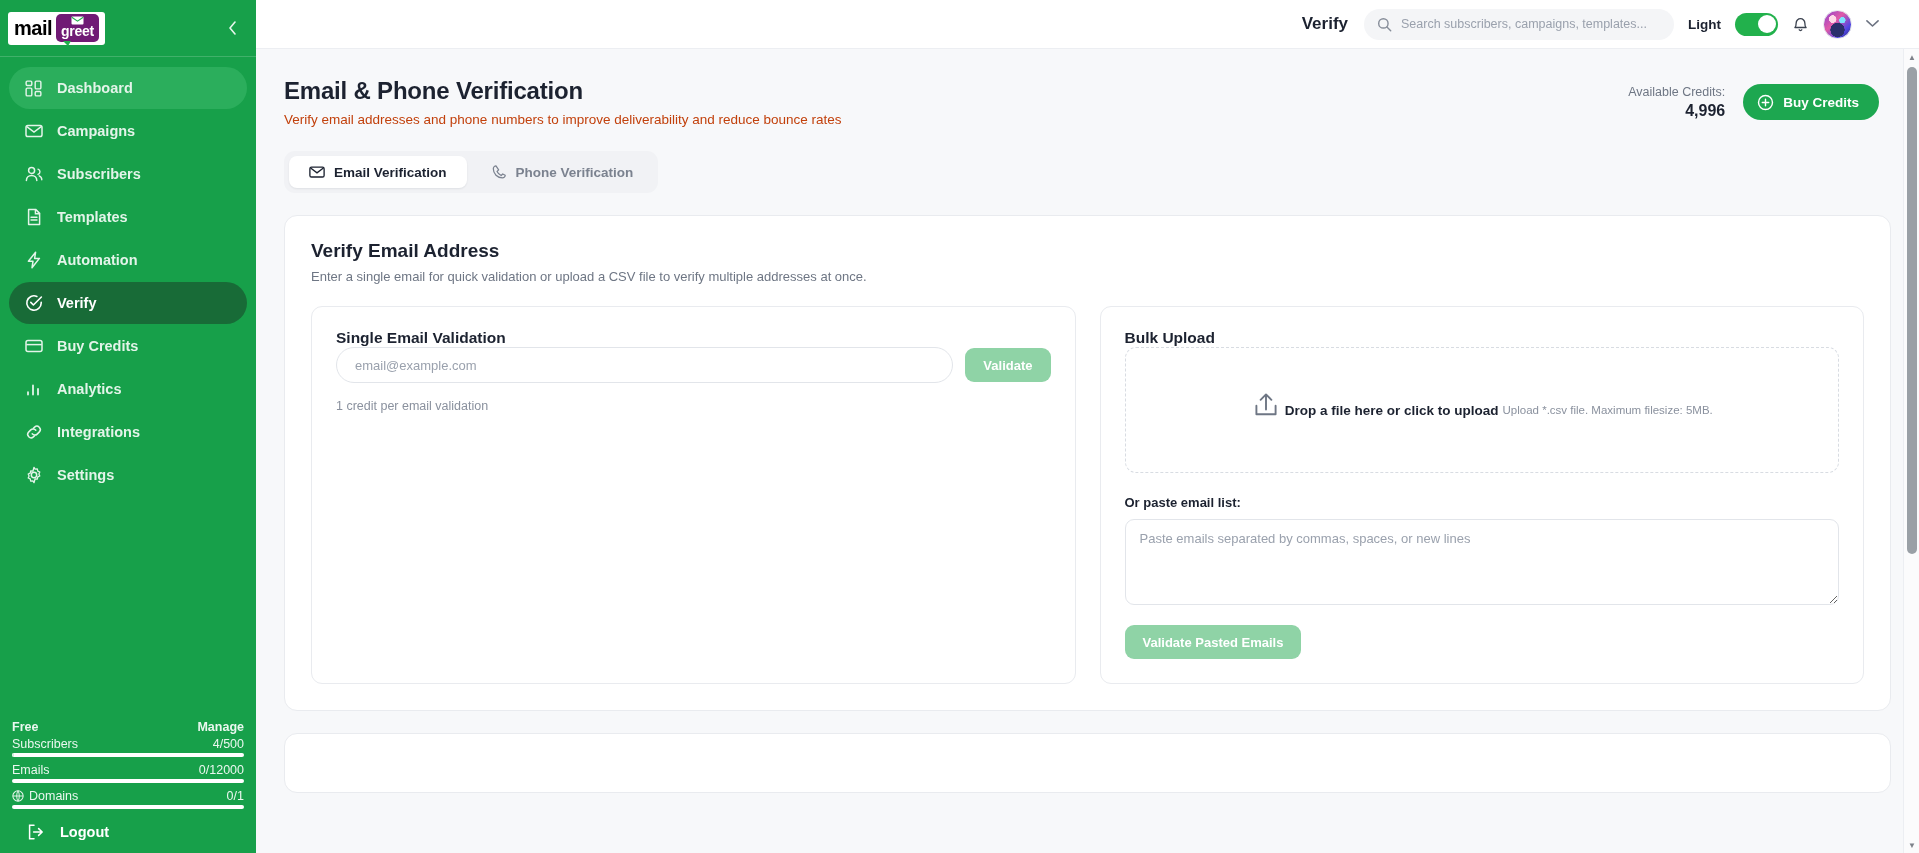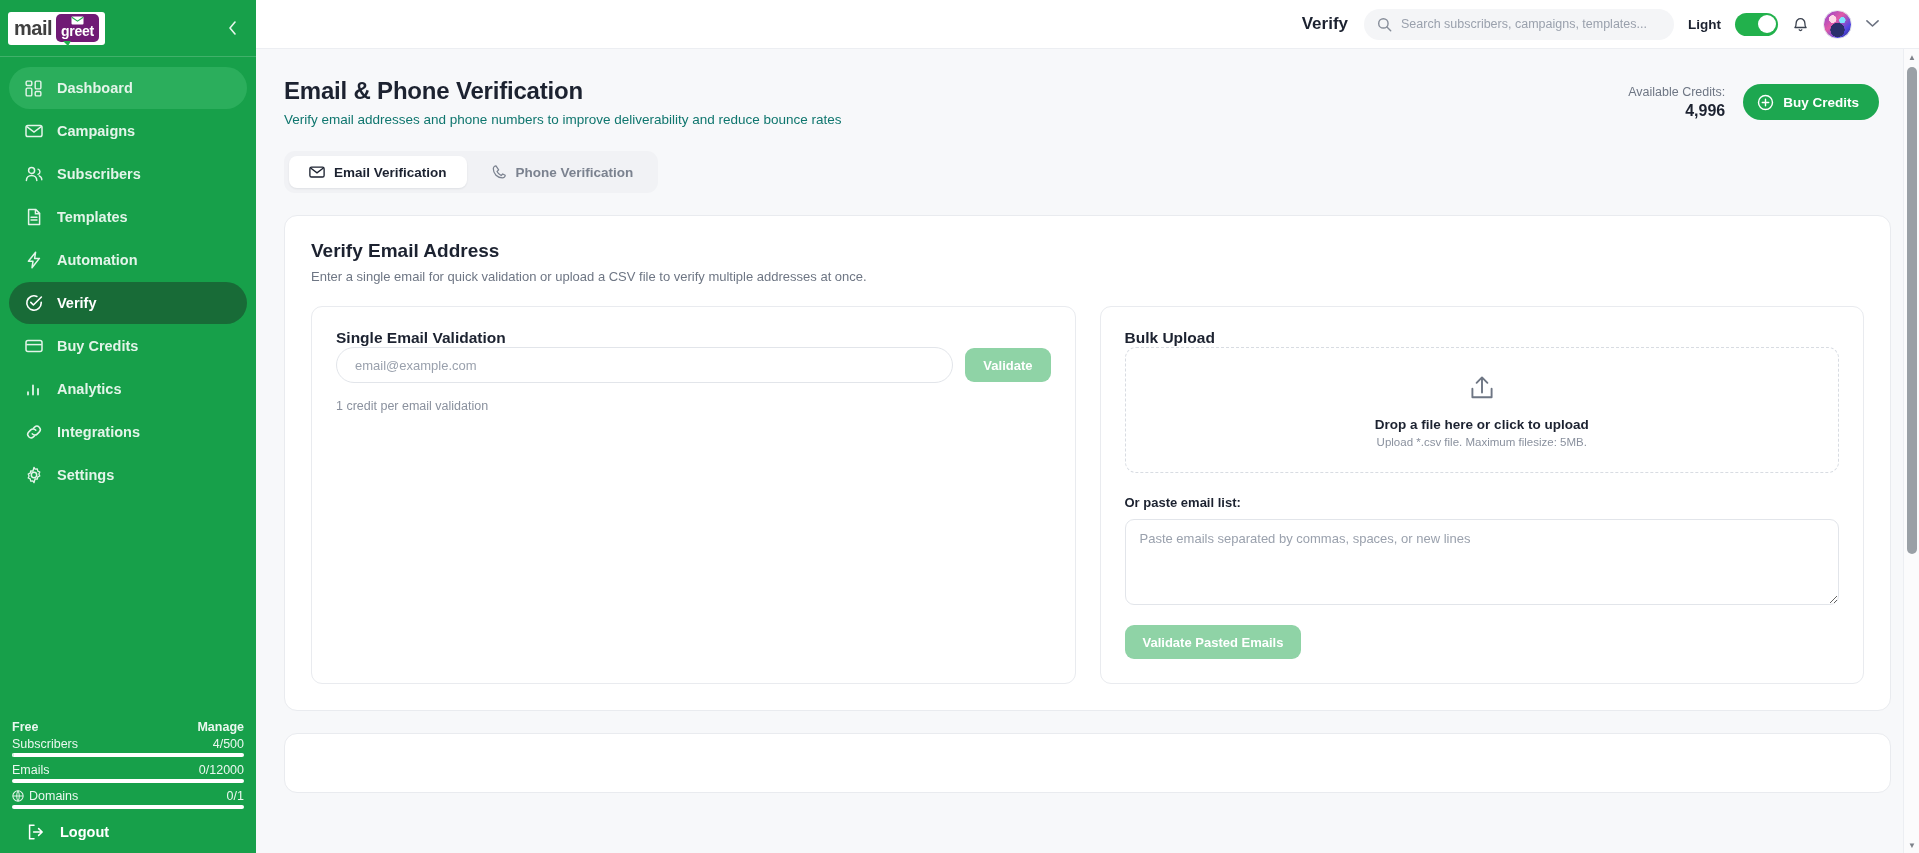--- a/index.html
+++ b/index.html
@@ -25,21 +25,21 @@
     display: flex; align-items: center; justify-content: space-between;
     padding: 0 14px 0 8px;
     border-bottom: 1px solid rgba(255,255,255,.18);
   }
   .logo-box {
     background: #fff; border-radius: 3px;
     padding: 3px 6px;
     display: flex; align-items: center; gap: 4px;
     height: 33px;
   }
-  .logo-mail { font-size: 20px; font-weight: 700; color: #404040; letter-spacing: -.5px; line-height: 1; }
+  .logo-mail { font-size: 20px; font-weight: 700; color: #000000; letter-spacing: -.5px; line-height: 1; }
   .logo-bubble {
     background: #701a75; border-radius: 5px;
     padding: 2px 5px 4px 5px;
     display: flex; flex-direction: column; align-items: center;
     position: relative;
     text-align: right;
   }
   .logo-bubble:after {
     content: ""; position: absolute; bottom: -4px; left: 7px;
     border-left: 5px solid transparent; border-right: 3px solid transparent;
@@ -121,21 +121,21 @@
       radial-gradient(circle at 50% 70%, #2b2f6b 0 30%, transparent 31%),
       linear-gradient(135deg,#8a3fd1 0%,#e05ba8 40%,#4f46e5 75%,#2d2a6e 100%);
     border: 1px solid #e6e8ec;
   }
   .caret-down { color: #6b7280; font-size: 11px; cursor: pointer; }
 
   .scroll-area { height: 804px; position: relative; overflow: hidden; }
 
   .page-head { padding: 28px 40px 0 28px; display: flex; justify-content: space-between; align-items: flex-start; gap: 47px; }
   .ph-title { font-size: 24px; font-weight: 700; color: #1c2230; letter-spacing: -.2px; }
-  .ph-sub { font-size: 13.5px; color: #0f766e; margin-top: 7px; }
+  .ph-sub { font-size: 13.5px; color: #c2410c; margin-top: 7px; }
   .credits-wrap { display: flex; align-items: center; gap: 18px; padding-top: 7px; }
   .credits-txt { text-align: right; }
   .credits-lbl { font-size: 12.5px; color: #6e7684; }
   .credits-val { font-size: 16px; font-weight: 700; color: #1c2230; margin-top: 3px; }
   .buy-btn {
     background: #1da750; color: #fff; border: 0; border-radius: 22px;
     height: 36px; padding: 0 20px 0 14px;
     display: flex; align-items: center; gap: 9px;
     font-size: 13.5px; font-weight: 700; cursor: pointer;
     font-family: "Liberation Sans", sans-serif;
@@ -176,21 +176,21 @@
   .email-input::placeholder { color: #9aa1ad; }
   .btn-green-soft {
     background: #8fd3a6; color: #ffffff; border: 0; border-radius: 9px;
     height: 34px; padding: 0 18px; font-size: 13px; font-weight: 700;
     cursor: pointer; font-family: "Liberation Sans", sans-serif;
   }
   .credit-note { font-size: 12.5px; color: #8a919e; margin-top: 16px; }
 
   .dropzone {
     border: 1.5px dashed #d8dce2; border-radius: 11px;
-    height: 126px; display: flex; flex-direction: column;
+    height: 126px; display: flex; flex-direction: row;
     align-items: center; justify-content: center; gap: 4px; cursor: pointer;
   }
   .dz-icon { color: #6e7684; margin-bottom: 6px; }
   .dz-main { font-size: 13.5px; font-weight: 700; color: #1c2230; }
   .dz-sub { font-size: 11.5px; color: #8a919e; }
 
   .paste-lbl { font-size: 13px; font-weight: 700; color: #1c2230; margin: 22px 0 9px 0; }
   .paste-area {
     width: 100%; height: 86px; border: 1px solid #e2e5ea; border-radius: 9px;
     padding: 11px 14px; font-size: 13px; color: #2c3240; outline: none; resize: vertical;

